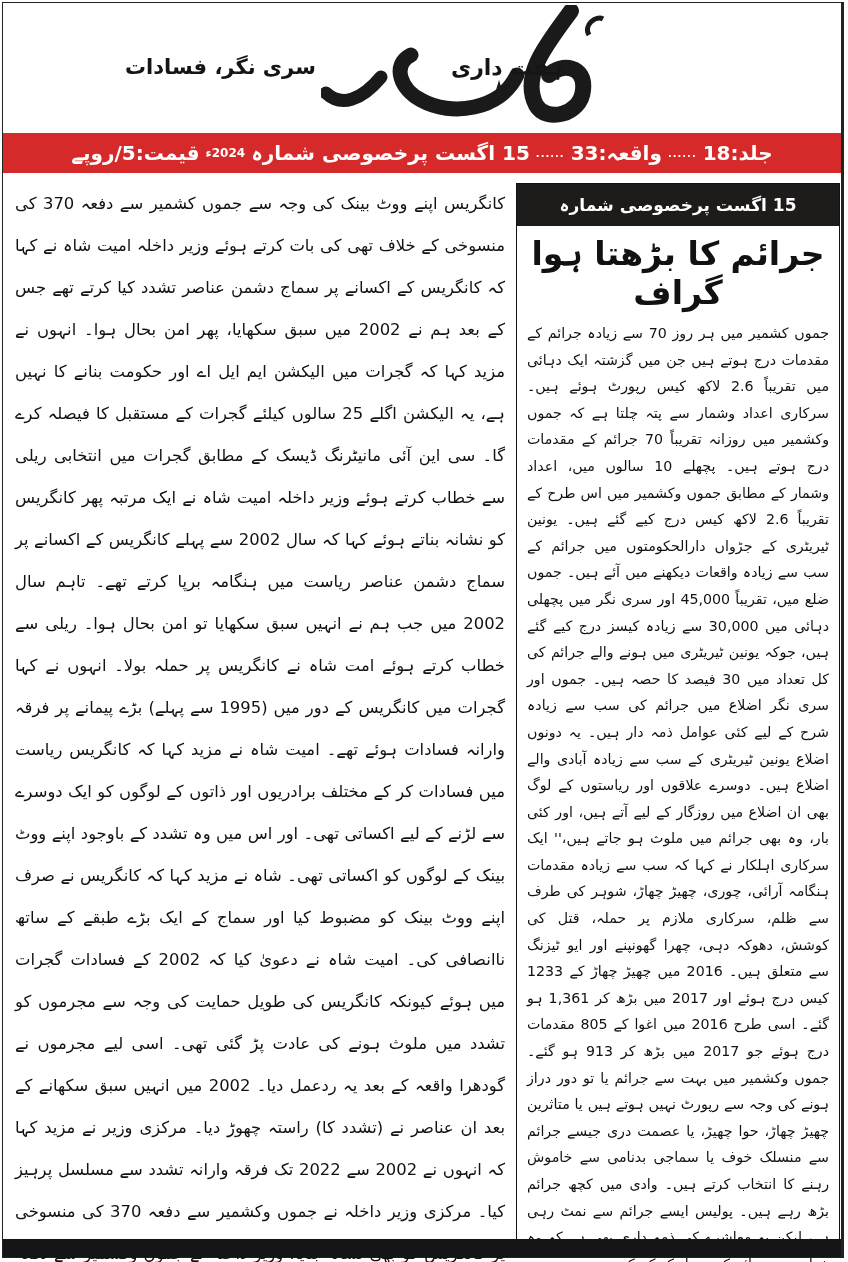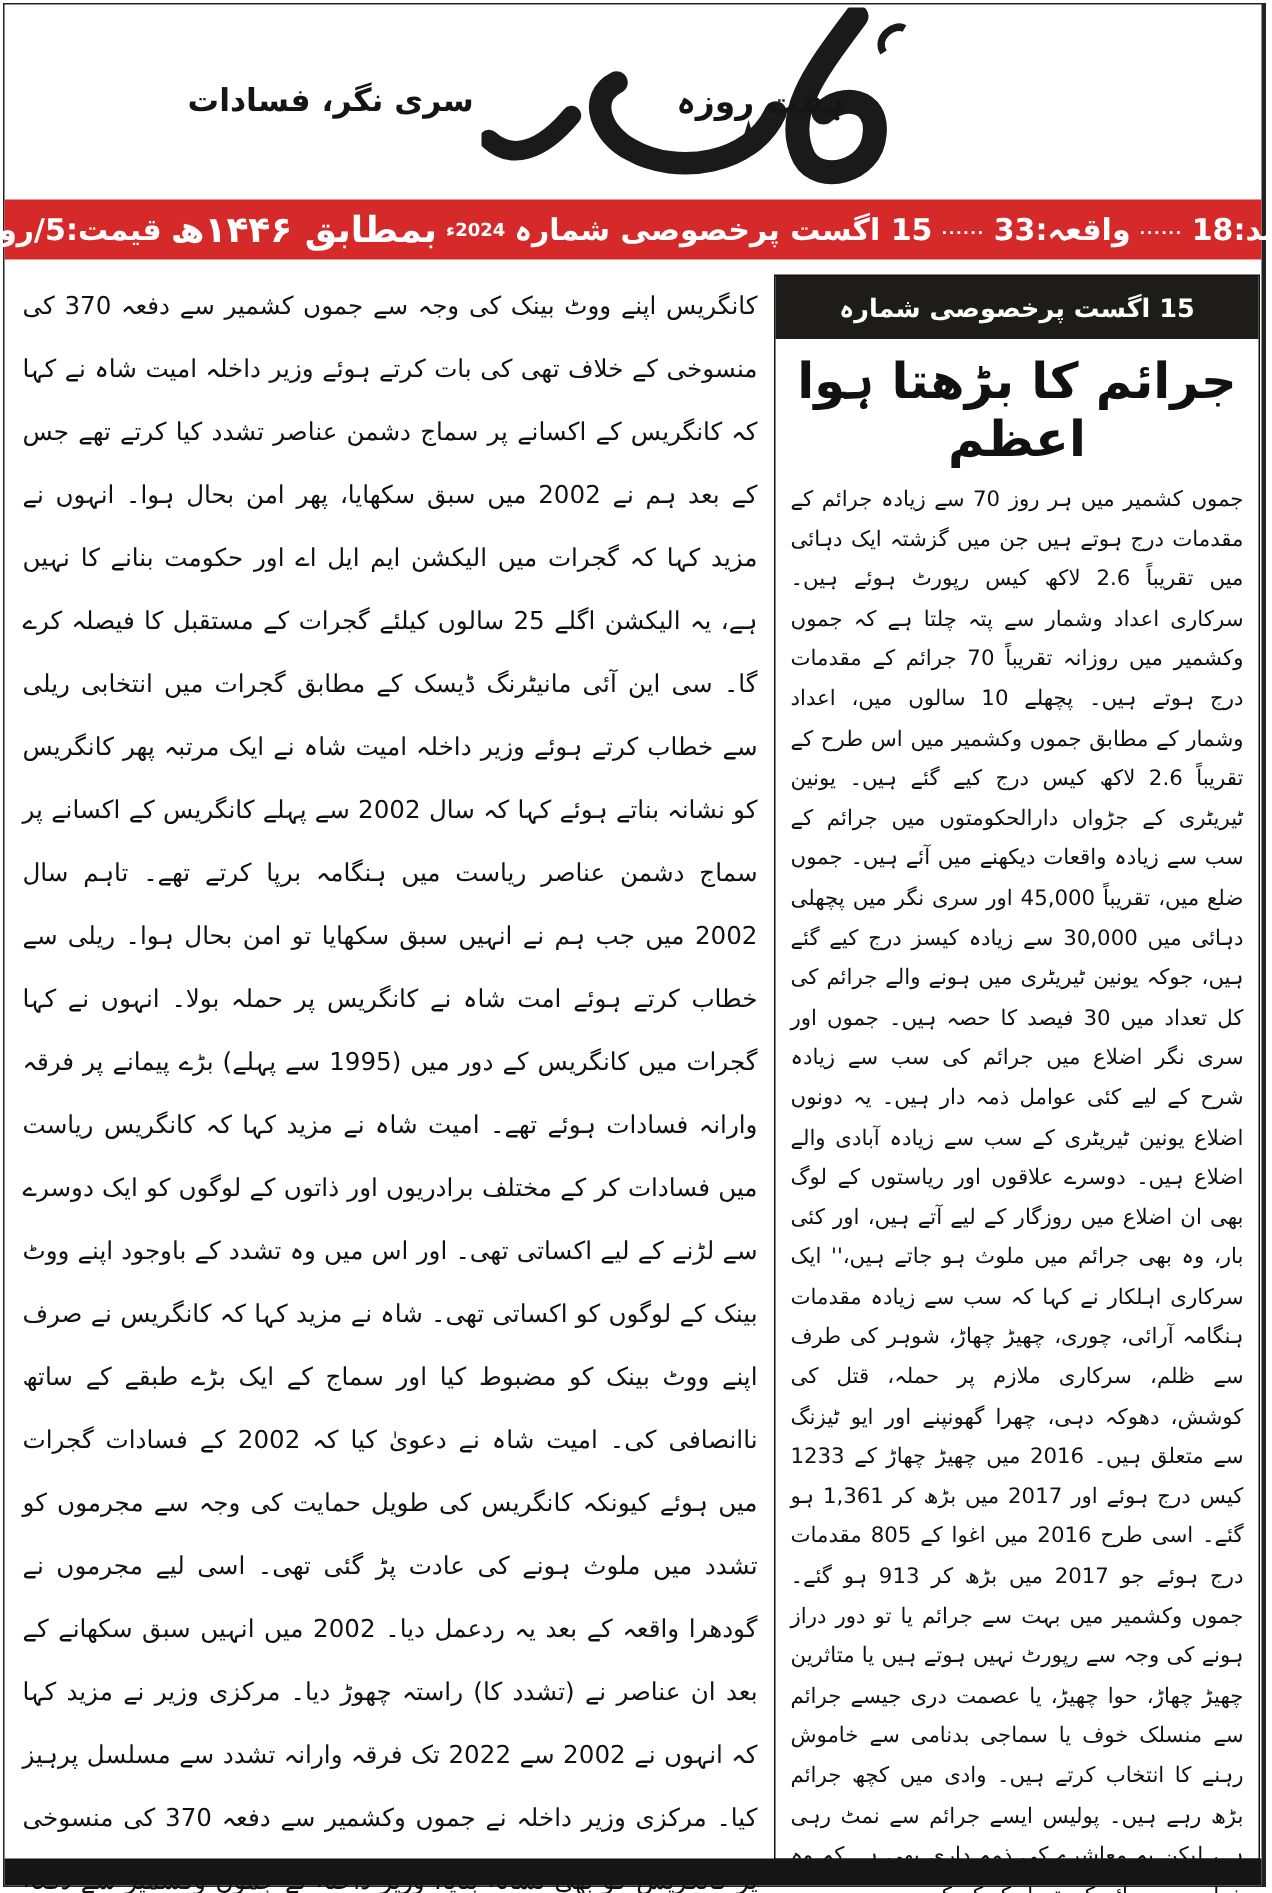--- a/index.html
+++ b/index.html
@@ -44,39 +44,38 @@
 <div class="page">
 
   <div class="masthead">
     <svg class="logo" viewBox="0 0 290 126">
       <path d="M250 6 C225 40, 200 70, 215 100 C225 118, 260 110, 262 85 C265 60, 240 58, 228 70" fill="none" stroke="#1a1a1a" stroke-width="16" stroke-linecap="round"></path>
       <path d="M196 70 C180 105, 130 112, 100 95 C80 85, 70 60, 90 50" fill="none" stroke="#1a1a1a" stroke-width="15" stroke-linecap="round"></path>
       <path d="M60 72 C40 96, 20 102, 5 88" fill="none" stroke="#1a1a1a" stroke-width="13" stroke-linecap="round"></path>
       <path d="M268 30 C262 20, 275 10, 282 14" fill="none" stroke="#1a1a1a" stroke-width="5"></path>
       <path d="M172 95 L178 75 L184 95 Z" fill="#1a1a1a"></path>
     </svg>
-    <div class="edition-tag">ہفت روزہ</div>
+    <div class="edition-tag">ہفت داری</div>
     <div class="location">سری نگر، فسادات</div>
   </div>
 
   <div class="band">
     <span>جلد:18</span>
     <span class="sep">......</span>
     <span>واقعہ:33</span>
     <span class="sep">......</span>
     <span>15 اگست پرخصوصی شمارہ</span>
     <span class="small">2024ء</span>
-    <span class="big">بمطابق ۱۴۴۶ھ</span>
     <span>قیمت:5/روپے</span>
   </div>
 
   <div class="main">
     <div class="main-body">کانگریس اپنے ووٹ بینک کی وجہ سے جموں کشمیر سے دفعہ 370 کی منسوخی کے خلاف تھی کی بات کرتے ہوئے وزیر داخلہ امیت شاہ نے کہا کہ کانگریس کے اکسانے پر سماج دشمن عناصر تشدد کیا کرتے تھے جس کے بعد ہم نے 2002 میں سبق سکھایا، پھر امن بحال ہوا۔ انہوں نے مزید کہا کہ گجرات میں الیکشن ایم ایل اے اور حکومت بنانے کا نہیں ہے، یہ الیکشن اگلے 25 سالوں کیلئے گجرات کے مستقبل کا فیصلہ کرے گا۔ سی این آئی مانیٹرنگ ڈیسک کے مطابق گجرات میں انتخابی ریلی سے خطاب کرتے ہوئے وزیر داخلہ امیت شاہ نے ایک مرتبہ پھر کانگریس کو نشانہ بناتے ہوئے کہا کہ سال 2002 سے پہلے کانگریس کے اکسانے پر سماج دشمن عناصر ریاست میں ہنگامہ برپا کرتے تھے۔ تاہم سال 2002 میں جب ہم نے انہیں سبق سکھایا تو امن بحال ہوا۔ ریلی سے خطاب کرتے ہوئے امت شاہ نے کانگریس پر حملہ بولا۔ انہوں نے کہا گجرات میں کانگریس کے دور میں (1995 سے پہلے) بڑے پیمانے پر فرقہ وارانہ فسادات ہوئے تھے۔ امیت شاہ نے مزید کہا کہ کانگریس ریاست میں فسادات کر کے مختلف برادریوں اور ذاتوں کے لوگوں کو ایک دوسرے سے لڑنے کے لیے اکساتی تھی۔ اور اس میں وہ تشدد کے باوجود اپنے ووٹ بینک کے لوگوں کو اکساتی تھی۔ شاہ نے مزید کہا کہ کانگریس نے صرف اپنے ووٹ بینک کو مضبوط کیا اور سماج کے ایک بڑے طبقے کے ساتھ ناانصافی کی۔ امیت شاہ نے دعویٰ کیا کہ 2002 کے فسادات گجرات میں ہوئے کیونکہ کانگریس کی طویل حمایت کی وجہ سے مجرموں کو تشدد میں ملوث ہونے کی عادت پڑ گئی تھی۔ اسی لیے مجرموں نے گودھرا واقعہ کے بعد یہ ردعمل دیا۔ 2002 میں انہیں سبق سکھانے کے بعد ان عناصر نے (تشدد کا) راستہ چھوڑ دیا۔ مرکزی وزیر نے مزید کہا کہ انہوں نے 2002 سے 2022 تک فرقہ وارانہ تشدد سے مسلسل پرہیز کیا۔ مرکزی وزیر داخلہ نے جموں وکشمیر سے دفعہ 370 کی منسوخی پر کانگریس کو بھی نشانہ بنایا، وزیر داخلہ نے جموں وکشمیر سے دفعہ 370 کی منسوخی پر وزیر اعظم نریندر مودی کا شکریہ ادا کیا۔ انہوں نے کہا کہ کانگریس اپنے ووٹ بینک کی وجہ سے کشمیر سے دفعہ 370 کی منسوخی کے خلاف تھی۔</div>
   </div>
 
   <div class="side">
     <div class="side-head">15 اگست پرخصوصی شمارہ</div>
-    <div class="side-title">جرائم کا بڑھتا ہوا اعظم</div>
+    <div class="side-title">جرائم کا بڑھتا ہوا گراف</div>
     <div class="side-body">جموں کشمیر میں ہر روز 70 سے زیادہ جرائم کے مقدمات درج ہوتے ہیں جن میں گزشتہ ایک دہائی میں تقریباً 2.6 لاکھ کیس رپورٹ ہوئے ہیں۔ سرکاری اعداد وشمار سے پتہ چلتا ہے کہ جموں وکشمیر میں روزانہ تقریباً 70 جرائم کے مقدمات درج ہوتے ہیں۔ پچھلے 10 سالوں میں، اعداد وشمار کے مطابق جموں وکشمیر میں اس طرح کے تقریباً 2.6 لاکھ کیس درج کیے گئے ہیں۔ یونین ٹیریٹری کے جڑواں دارالحکومتوں میں جرائم کے سب سے زیادہ واقعات دیکھنے میں آئے ہیں۔ جموں ضلع میں، تقریباً 45,000 اور سری نگر میں پچھلی دہائی میں 30,000 سے زیادہ کیسز درج کیے گئے ہیں، جوکہ یونین ٹیریٹری میں ہونے والے جرائم کی کل تعداد میں 30 فیصد کا حصہ ہیں۔ جموں اور سری نگر اضلاع میں جرائم کی سب سے زیادہ شرح کے لیے کئی عوامل ذمہ دار ہیں۔ یہ دونوں اضلاع یونین ٹیریٹری کے سب سے زیادہ آبادی والے اضلاع ہیں۔ دوسرے علاقوں اور ریاستوں کے لوگ بھی ان اضلاع میں روزگار کے لیے آتے ہیں، اور کئی بار، وہ بھی جرائم میں ملوث ہو جاتے ہیں،'' ایک سرکاری اہلکار نے کہا کہ سب سے زیادہ مقدمات ہنگامہ آرائی، چوری، چھیڑ چھاڑ، شوہر کی طرف سے ظلم، سرکاری ملازم پر حملہ، قتل کی کوشش، دھوکہ دہی، چھرا گھونپنے اور ایو ٹیزنگ سے متعلق ہیں۔ 2016 میں چھیڑ چھاڑ کے 1233 کیس درج ہوئے اور 2017 میں بڑھ کر 1,361 ہو گئے۔ اسی طرح 2016 میں اغوا کے 805 مقدمات درج ہوئے جو 2017 میں بڑھ کر 913 ہو گئے۔ جموں وکشمیر میں بہت سے جرائم یا تو دور دراز ہونے کی وجہ سے رپورٹ نہیں ہوتے ہیں یا متاثرین چھیڑ چھاڑ، حوا چھیڑ، یا عصمت دری جیسے جرائم سے منسلک خوف یا سماجی بدنامی سے خاموش رہنے کا انتخاب کرتے ہیں۔ وادی میں کچھ جرائم بڑھ رہے ہیں۔ پولیس ایسے جرائم سے نمٹ رہی ہے، لیکن یہ معاشرے کی ذمہ داری بھی ہے کہ وہ خطے میں جرائم کی تعداد کو کم کرے۔</div>
   </div>
 
   <div class="footer-bar"></div>
 </div>
 
 </body></html>

